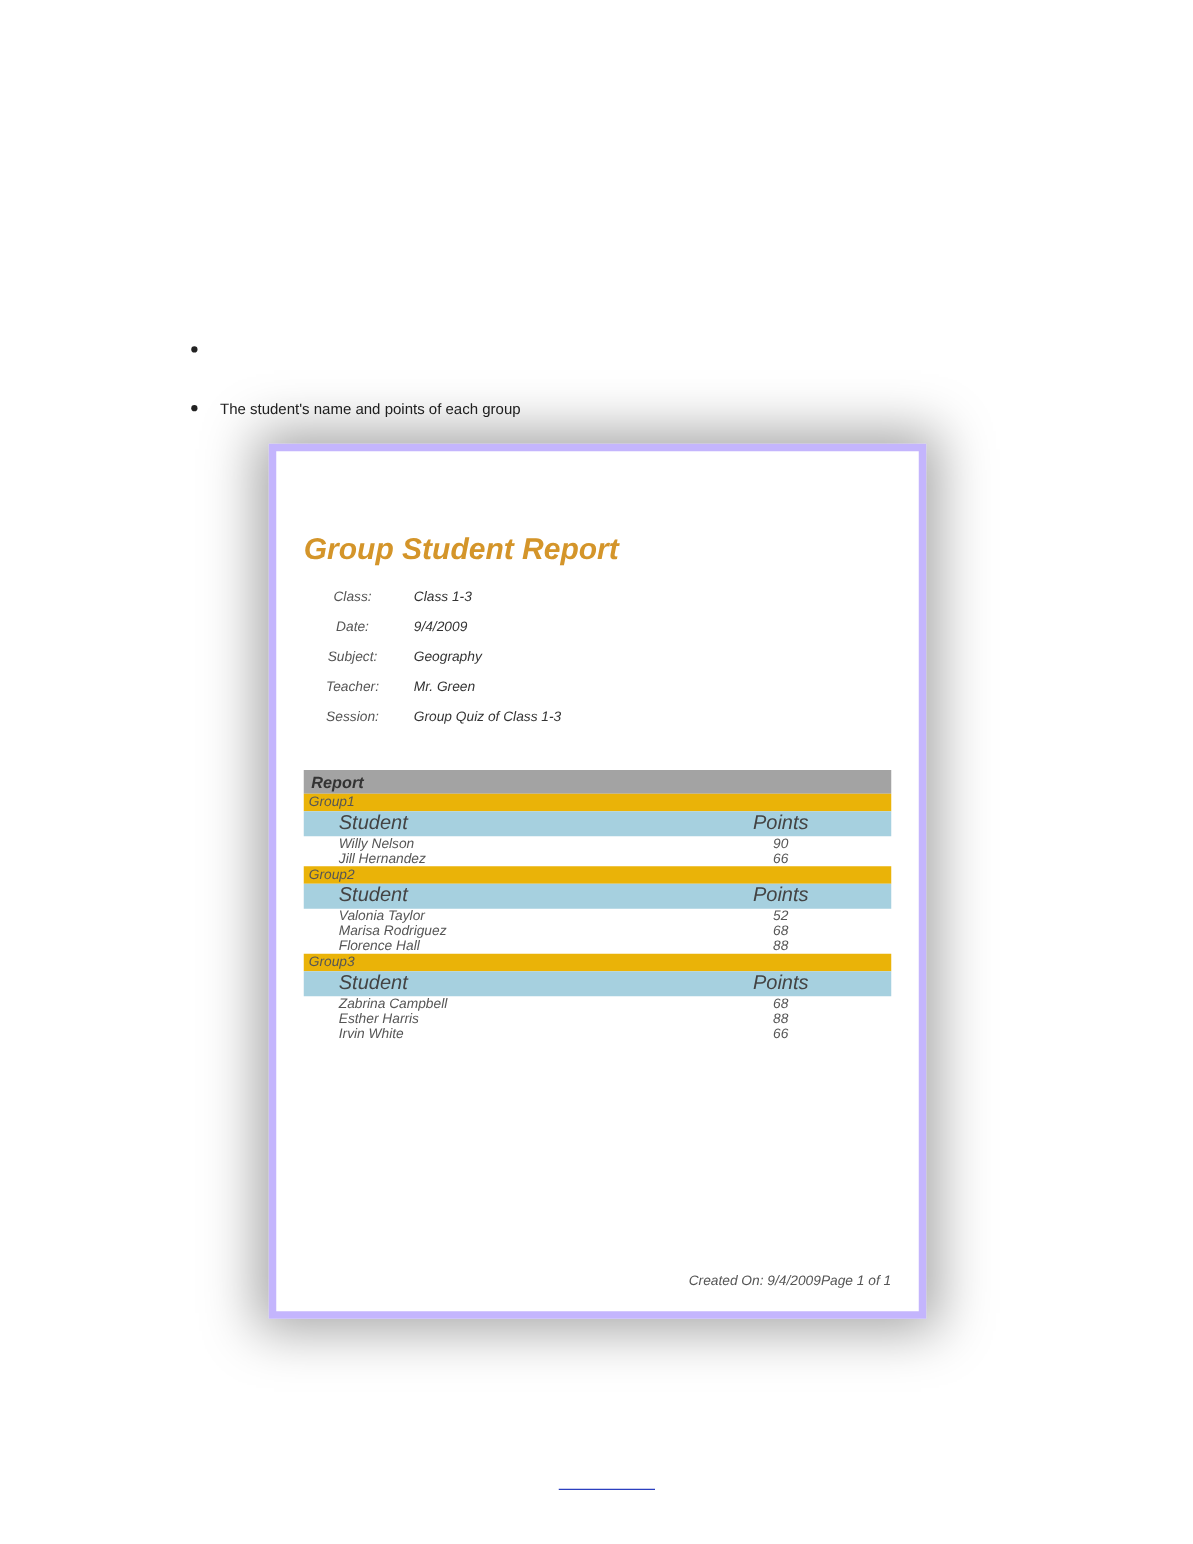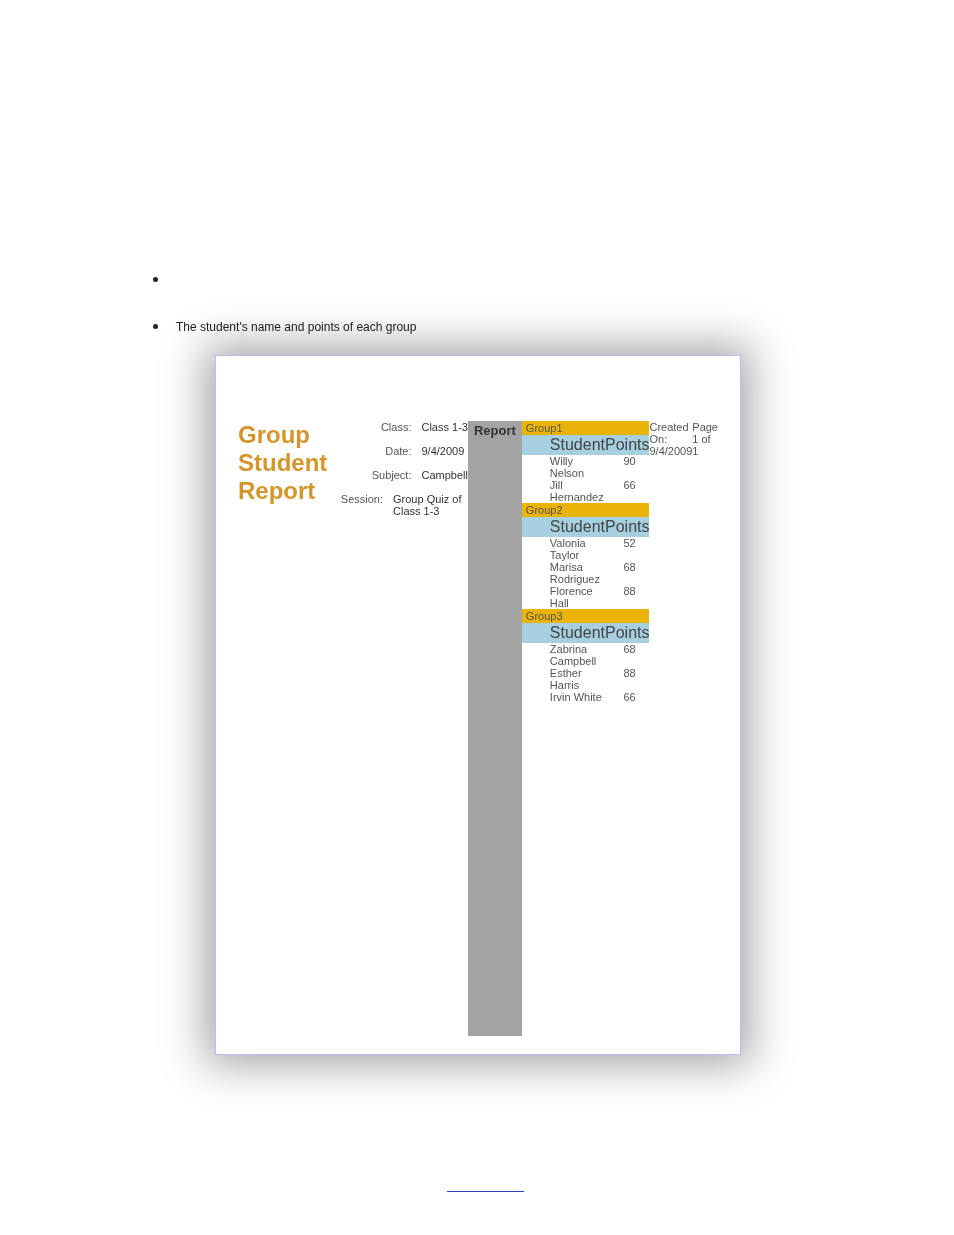--- a/index.html
+++ b/index.html
@@ -3,27 +3,27 @@
 <meta charset="utf-8">
 <style>
   html,body{margin:0;padding:0;background:#fff;font-family:Arial,Helvetica,sans-serif;color:#222;}
   .page{width:954px;height:1235px;position:relative;margin:0 auto;}
   .bullets{position:absolute;left:130px;top:256px;font-size:12px;}
   .bullets li{margin-bottom:28px;list-style:disc;}
   .bullets li::marker{font-size:18px;}
   .bullet-text{margin-left:6px;}
   
   .sheet-wrap{position:absolute;left:215px;top:355px;width:526px;height:700px;}
-  .sheet{width:100%;height:100%;background:#fff;border:1px solid #c4b5fd;
+  .sheet{width:100%;height:100%;background:#fff;border:6px solid #c4b5fd;
          box-shadow:0 0 40px 10px rgba(0,0,0,.35);padding:65px 22px 18px 22px;
-         box-sizing:border-box;display:flex;flex-direction:row;}
+         box-sizing:border-box;display:flex;flex-direction:column;font-style:italic;}
   .title{color:#d4952a;font-size:24px;font-weight:bold;margin-bottom:18px;}
   .meta{font-size:11px;color:#555;margin-bottom:24px;}
   .meta-row{display:flex;margin-bottom:12px;}
-  .meta-label{width:78px;text-align:right;padding-right:10px;color:#555;}
+  .meta-label{width:78px;text-align:center;padding-right:10px;color:#555;}
   .meta-value{color:#333;}
   .section-hdr{background:#a3a3a3;color:#333;font-weight:bold;font-size:13px;
                padding:2px 6px;}
   .group-name{background:#eab308;color:#555;font-size:11px;padding:1px 4px;}
   .col-hdr{background:#a6d0df;font-size:16px;color:#444;display:flex;padding:1px 0;}
   .col-hdr .c1{width:60%;padding-left:28px;}
   .col-hdr .c2{width:40%;text-align:center;}
   .row{display:flex;font-size:11px;color:#555;padding:0;}
   .row .c1{width:60%;padding-left:28px;}
   .row .c2{width:40%;text-align:center;}
@@ -55,21 +55,25 @@
         <div class="meta-row">
           <div class="meta-label">Class:</div>
           <div class="meta-value">Class 1-3</div>
         </div>
         <div class="meta-row">
           <div class="meta-label">Date:</div>
           <div class="meta-value">9/4/2009</div>
         </div>
         <div class="meta-row">
           <div class="meta-label">Subject:</div>
-          <div class="meta-value">Campbell</div>
+          <div class="meta-value">Geography</div>
+        </div>
+        <div class="meta-row">
+          <div class="meta-label">Teacher:</div>
+          <div class="meta-value">Mr. Green</div>
         </div>
         <div class="meta-row">
           <div class="meta-label">Session:</div>
           <div class="meta-value">Group Quiz of Class 1-3</div>
         </div>
       </div>
 
       <div class="section-hdr">Report</div>
 
       <div id="groups-host">

